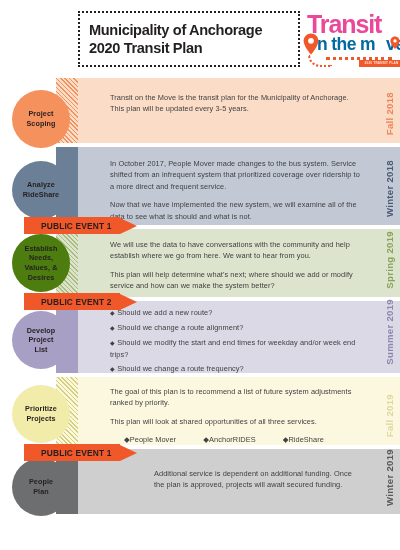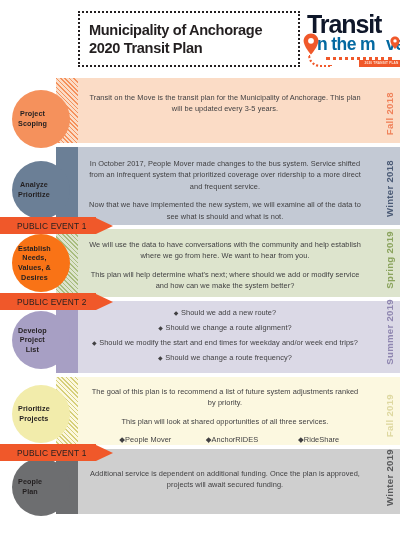--- a/index.html
+++ b/index.html
@@ -19,21 +19,21 @@
     display: flex; flex-direction: column; justify-content: center;
     padding-left: 9px;
   }
   .title-line {
     font-size: 14.6px; font-weight: bold; color: #231f20;
     letter-spacing: -0.35px; line-height: 18.5px; white-space: nowrap;
   }
   .logo { position: absolute; left: 288px; top: 13px; width: 108px; height: 58px; }
   .logo-transit {
     position: absolute; left: 3px; top: -2px;
-    font-size: 25px; font-weight: bold; color: #0f172a;
+    font-size: 25px; font-weight: bold; color: #ec4899;
     letter-spacing: -1.1px; line-height: 26px;
   }
   .logo-row2 {
     position: absolute; left: 0px; top: 22px;
     font-size: 17.5px; font-weight: bold; color: #0369a1;
     letter-spacing: -0.6px; line-height: 19px; white-space: nowrap;
   }
   .logo-row2 .pin-space { display: inline-block; width: 13px; }
   .logo-pin {
     position: absolute; left: -1px; top: 20px; width: 16px; height: 22px;
@@ -69,29 +69,29 @@
   .band-body {
     position: absolute; left: 22px; top: 0; right: 0; height: 100%;
   }
   .hatch {
     background-image: repeating-linear-gradient(
       45deg, transparent 0 2px, currentColor 2px 3.1px);
   }
   .circle {
     position: absolute; left: 12px; border-radius: 50%;
     width: 58px; height: 58px;
-    display: flex; align-items: center; justify-content: flex-start;
+    display: flex; align-items: center; justify-content: center;
     text-align: center; font-size: 7.2px; font-weight: bold;
     color: #231f20; line-height: 9.6px; letter-spacing: 0.1px;
     z-index: 3; padding: 0 6px;
   }
   .content {
-    position: absolute; left: 88px; right: 38px;
+    position: absolute; left: 110px; right: 38px;
     font-size: 7.4px; color: #414042; line-height: 11.4px;
-    letter-spacing: 0.06px; z-index: 2; text-align: center;
+    letter-spacing: 0.06px; z-index: 2;
   }
   .content p { margin-bottom: 7px; }
   .content p:last-child { margin-bottom: 0; }
   .content ul { list-style: none; }
   .content li { margin-bottom: 2.5px; }
   .content li .bull { color: #414042; margin-right: 2.5px; font-size: 6px; }
   .svc-row { display: flex; padding-left: 14px; margin-top: 5px; }
   .svc-row span { width: 96px; }
   .season {
     position: absolute; right: 5px; bottom: 8px;
@@ -100,22 +100,22 @@
     z-index: 4; white-space: nowrap;
   }
 
   
   .event {
     position: absolute; left: 0; height: 17px; z-index: 10;
     display: flex; align-items: center;
   }
   .event-body {
     height: 17px; background: #f0582a; color: #231f20;
-    font-size: 8.4px; font-weight: normal; letter-spacing: 0.15px;
-    display: flex; align-items: center; padding-left: 17px; padding-right: 2px;
+    font-size: 8.4px; font-weight: bold; letter-spacing: 0.15px;
+    display: flex; align-items: center; padding-left: 17px; padding-right: 2px; margin-left: 24px;
   }
   .event-arrow {
     width: 0; height: 0;
     border-top: 8.5px solid transparent;
     border-bottom: 8.5px solid transparent;
     border-left: 17px solid #f0582a;
   }
 </style>
 </head>
 <body>
@@ -162,34 +162,34 @@
         </div>
         <div class="season" style="color: rgb(240, 130, 90);">Fall 2018</div>
       </div>
       <div class="row" style="position: absolute; top: 69px; height: 78px;">
         <div class="row-band">
           <div class="band-bar" style="background: rgb(107, 127, 150);"></div>
           <div class="band-body" style="background: rgb(195, 201, 212);"></div>
         </div>
         <div class="circle" style="top: 14px; background: rgb(107, 127, 150);">
           <span style="white-space: pre-line;">Analyze
-Prioritize</span>
+RideShare</span>
         </div>
         <div class="content" style="top: 11px;">
           <p>In October 2017, People Mover made changes to the bus system. Service shifted from an infrequent system that prioritized coverage over ridership to a more direct and frequent service.</p>
           <p>Now that we have implemented the new system, we will examine all of the data to see what is should and what is not.</p>
         </div>
         <div class="season" style="color: rgb(74, 90, 117);">Winter 2018</div>
       </div>
       <div class="row" style="position: absolute; top: 151px; height: 68px;">
         <div class="row-band">
           <div class="band-bar hatch" style="color: rgb(169, 189, 127); background-color: rgb(221, 228, 205);"></div>
           <div class="band-body" style="background: rgb(221, 228, 205);"></div>
         </div>
-        <div class="circle" style="top: 5px; background: #f97316;">
+        <div class="circle" style="top: 5px; background: #4d7c0f;">
           <span style="white-space: pre-line;">Establish
 Needs,
 Values, &amp;
 Desires</span>
         </div>
         <div class="content" style="top: 10px;">
           <p>We will use the data to have conversations with the community and help establish where we go from here. We want to hear from you.</p>
           <p>This plan will help determine what's next; where should we add or modify service and how can we make the system better?</p>
         </div>
         <div class="season" style="color: rgb(138, 163, 92);">Spring 2019</div>
@@ -236,21 +236,21 @@
       </div>
       <div class="row" style="position: absolute; top: 371px; height: 65px;">
         <div class="row-band">
           <div class="band-bar" style="background: rgb(109, 110, 112);"></div>
           <div class="band-body" style="background: rgb(207, 207, 207);"></div>
         </div>
         <div class="circle" style="top: 9px; background: rgb(109, 110, 112);">
           <span style="white-space: pre-line;">People
 Plan</span>
         </div>
-        <div class="content" style="top: 19px;">
+        <div class="content" style="top: 19px; margin-left: 44px;">
           <p>Additional service is dependent on additional funding. Once the plan is approved, projects will await secured funding.</p>
         </div>
         <div class="season" style="color: rgb(88, 89, 91);">Winter 2019</div>
       </div>
     </div>
   <div id="events-layer">
       <div class="event" style="top: 217px;">
         <div class="event-body" style="width: 96px;">PUBLIC EVENT 1</div>
         <div class="event-arrow"></div>
       </div>

